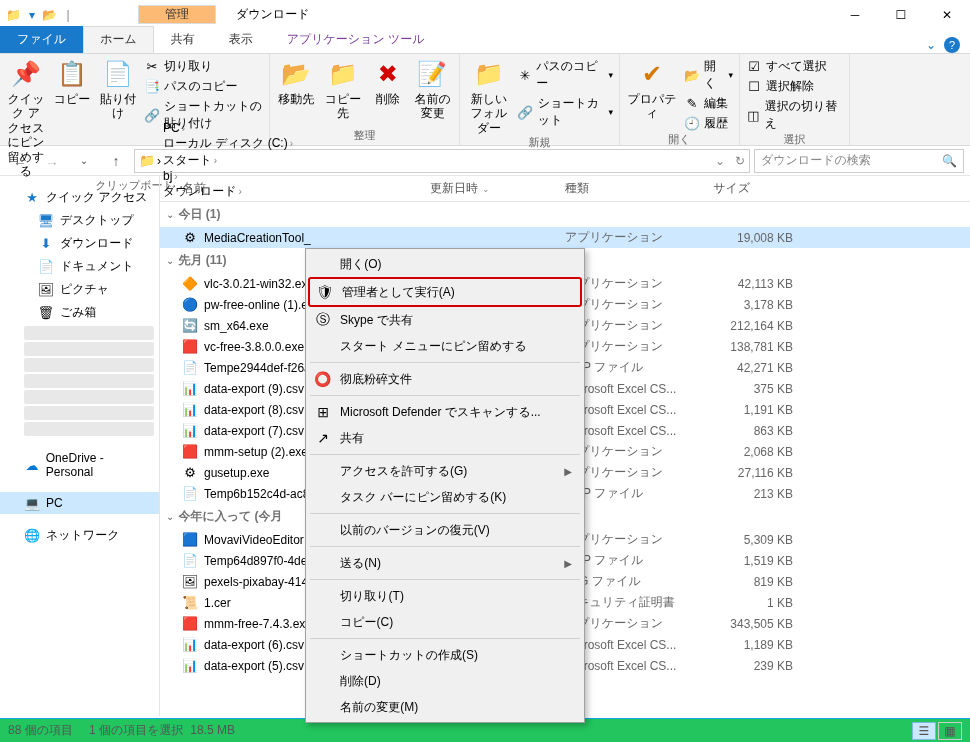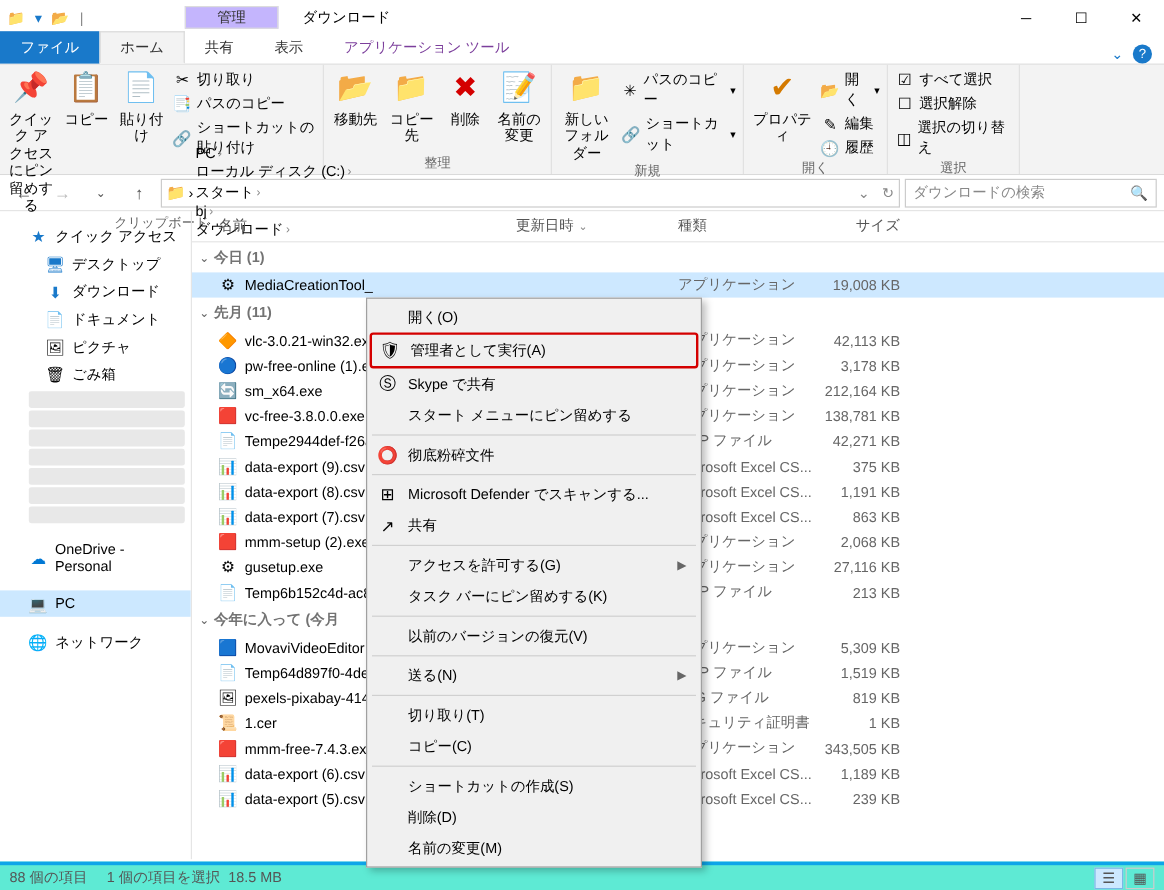--- a/index.html
+++ b/index.html
@@ -1,20 +1,20 @@
 <!DOCTYPE html>
 <html><head>
 <meta charset="utf-8">
 <style>
 * { margin:0; padding:0; box-sizing:border-box; font-family:"Meiryo UI","Yu Gothic UI","Segoe UI",sans-serif; font-size:12px; }
 body { width:970px; height:742px; background:#fff; overflow:hidden; position:relative; }
 .titlebar { height:30px; display:flex; align-items:center; background:#fff; border-bottom:1px solid #fff; }
 .titlebar-icons { display:flex; align-items:center; gap:2px; padding-left:6px; }
 .tb-icon { width:16px; height:16px; display:flex; align-items:center; justify-content:center; }
-.titlebar-tab { margin-left:78px; padding:0 26px; background:#c4b5fd; color:#333; border:1px solid #dcdcdc;}
+.titlebar-tab { margin-left:62px; padding:0 26px; background:#fdba74; color:#333; border:1px solid #dcdcdc;}
 .titlebar-title { margin-left:20px; font-size:12px; }
 .winctl { margin-left:auto; display:flex; }
 .winbtn { width:46px; height:30px; display:flex; align-items:center; justify-content:center; color:#000; }
 .tabbar { height:24px; display:flex; align-items:flex-end; background:#fff; border-bottom:1px solid #dadada; }
 .tab { padding:4px 16px; color:#333; border:1px solid transparent; cursor:default;}
 .tab.file { background:#1979ca; color:#fff; }
 .tab.active { background:#f3f3f3; border:1px solid #dadada; border-bottom:1px solid #f3f3f3;}
 .tab.app { color:#7c3f9c; }
 .help-area { margin-left:auto; display:flex; align-items:center; gap:8px; padding-right:10px; color:#1979ca; }
 .ribbon { height:92px; background:#f3f3f3; border-bottom:1px solid #dadada; display:flex; }
@@ -48,29 +48,29 @@
 .col-size { width:90px; text-align:right; padding-right:20px;}
 .fgroup { display:flex; align-items:center; gap:4px; padding:4px 0 4px 6px; font-size:12px; color:#333;}
 .fgroup .chev { color:#666; font-size:10px;}
 .fgroup .count { color:#737373;font-weight:bold; }
 .frow { height:21px; display:flex; align-items:center; font-size:12px; }
 .frow.sel { background:#cde8ff; }
 .frow .cell { overflow:hidden; white-space:nowrap; text-overflow:ellipsis; }
 .frow .c-name { width:270px; padding-left:22px; display:flex; align-items:center; gap:6px;}
 .frow .c-date { width:135px; color:#666;}
 .frow .c-type { width:115px; color:#666;}
-.frow .c-size { width:90px; text-align:right; color:#666; padding-right:20px;}
+.frow .c-size { width:90px; text-align:right; color:#666; padding-right:20px;margin-left:43px;}
 .fi { width:16px; height:16px; display:inline-flex; align-items:center; justify-content:center; font-size:13px; flex-shrink:0;}
 .context { position:absolute; left:305px; top:248px; width:280px; background:#f0f0f0; border:1px solid #a0a0a0; box-shadow:3px 3px 6px rgba(0,0,0,.25); z-index:100; padding:2px;}
 .ctx-item { display:flex; align-items:center; gap:8px; padding:4px 10px 4px 6px; font-size:12px; }
 .ctx-item .ci { width:18px; height:18px; display:inline-flex; align-items:center; justify-content:center; font-size:14px;}
 .ctx-item .arrow { margin-left:auto; color:#666; font-size:10px;}
 .ctx-item.hl { border:2px solid #d40000; border-radius:3px; }
 .ctx-sep { height:1px; background:#d0d0d0; margin:3px 2px; }
-.statusbar { position:absolute; bottom:0; left:0; right:0; height:24px; border-top:3px solid #0ea5e9; display:flex; align-items:center; padding:0 8px; font-size:11px; color:#555; gap:16px; background:#5eead4;}
+.statusbar { position:absolute; bottom:0; left:0; right:0; height:24px; border-top:1px solid #0ea5e9; display:flex; align-items:center; padding:0 8px; font-size:11px; color:#555; gap:16px; background:#22c55e;}
 .statusbar .views { margin-left:auto; display:flex; gap:2px;}
 .viewbtn { width:24px; height:18px; border:1px solid #ccc; display:flex; align-items:center; justify-content:center;}
 .viewbtn.active { background:#cce8ff; border-color:#7ab8e6;}
 </style>
 </head>
 <body>
 
 <div class="titlebar">
   <div class="titlebar-icons">
     <span class="tb-icon">📁</span>

